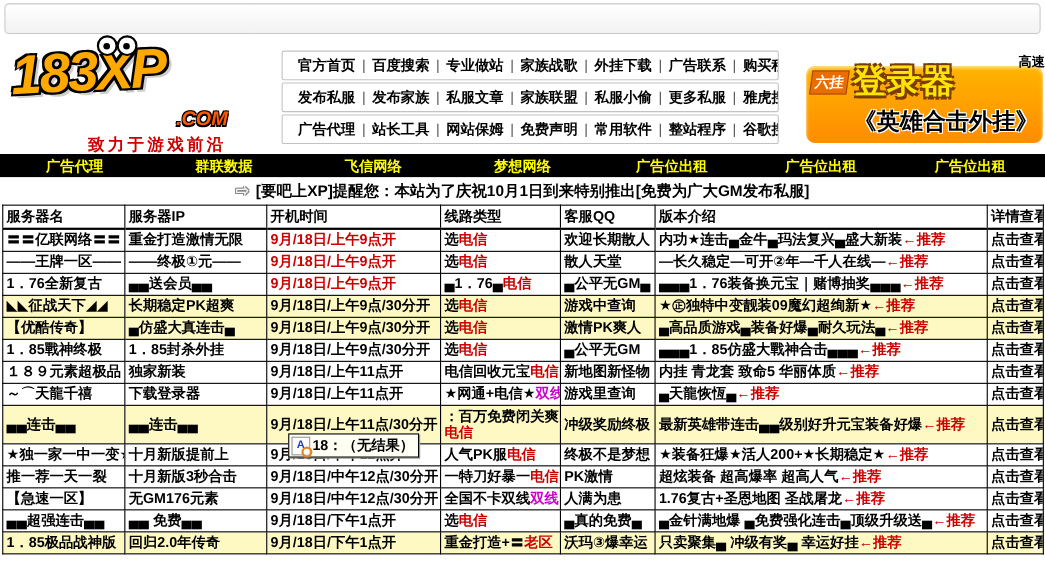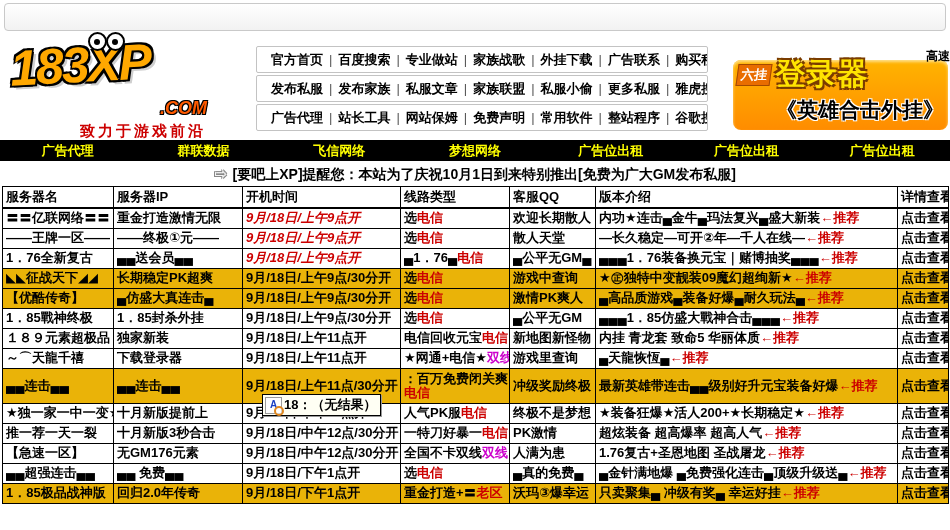--- a/index.html
+++ b/index.html
@@ -83,23 +83,23 @@
   table.servers{
     position:absolute;left:2px;top:186px;width:946px;
     border-collapse:collapse;table-layout:fixed;
   }
   table.servers th,table.servers td{
     border:1px solid #000;padding:0 3px;text-align:left;
     white-space:nowrap;overflow:hidden;font-size:13px;font-weight:bold;color:#000;
   }
   table.servers th{height:20px;border-bottom:2px solid #000;background:#fff;}
   table.servers td{height:19px;line-height:1.1;background:#fff;}
-  tr.hl td{background:#eab308;}
+  tr.hl td{background:#fef9c3;}
   tr.tall td{height:34px;}
-  td.time.red{color:#cc0000;font-style:italic;}
+  td.time.red{color:#cc0000;}
   .tag-red{color:#cc0000;margin-top:11px;}
   .tag-magenta{color:#cc00cc;}
   .rec{color:#cc0000;}
   td.detail{font-size:12px;cursor:pointer;}
   td.name{cursor:pointer;}
   
   .tooltip{
     position:absolute;left:262px;top:394px;height:20px;z-index:10;
     background:#fffff4;border:1px solid #000;box-shadow:1px 1px 0 #999;
     display:flex;align-items:center;padding:0 4px 0 2px;

